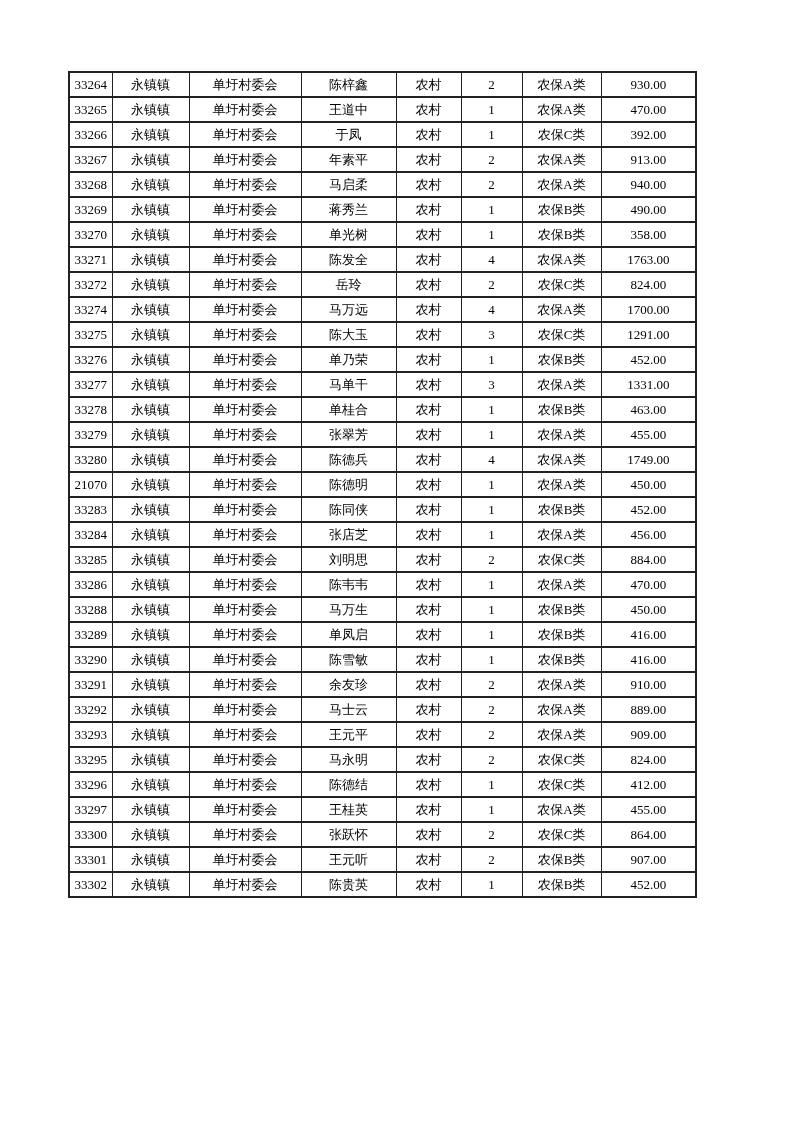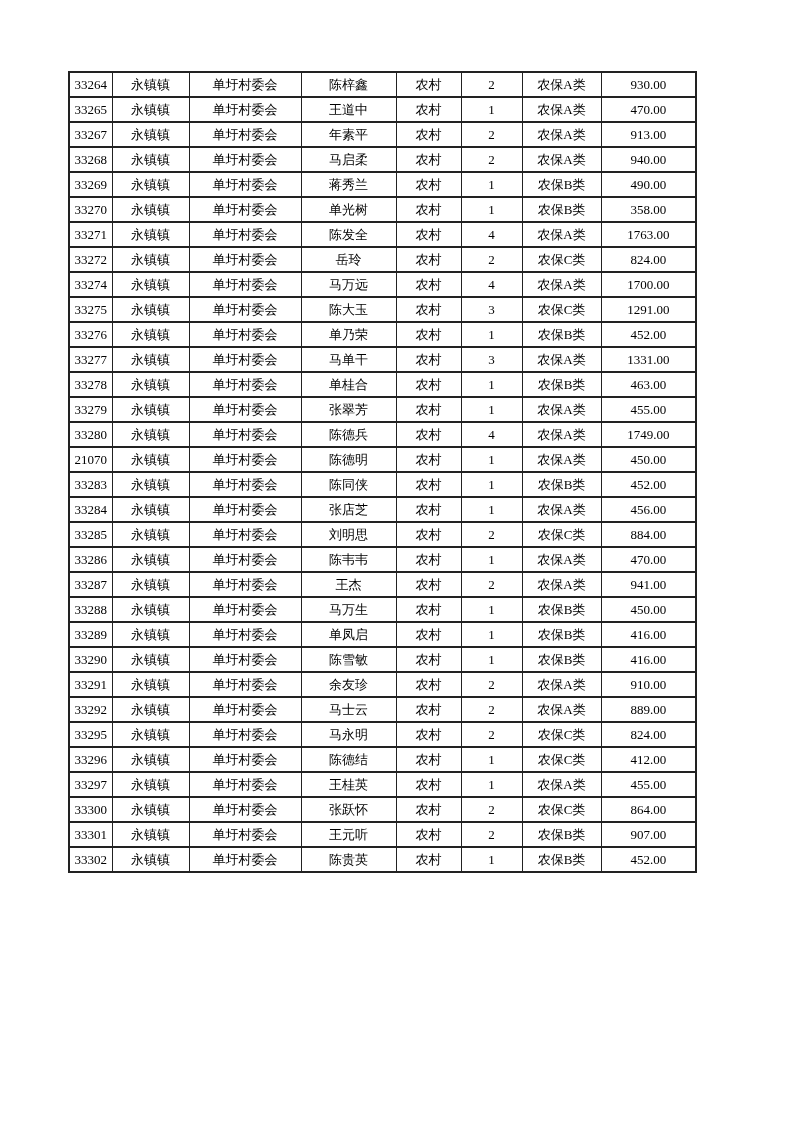--- a/index.html
+++ b/index.html
@@ -72,20 +72,30 @@
     <td class="c-id">33265</td>
     <td class="c-town">永镇镇</td>
     <td class="c-village">单圩村委会</td>
     <td class="c-name">王道中</td>
     <td class="c-res">农村</td>
     <td class="c-count">1</td>
     <td class="c-category">农保A类</td>
     <td class="c-amount">470.00</td>
   </tr>
         <tr>
+    <td class="c-id">33266</td>
+    <td class="c-town">永镇镇</td>
+    <td class="c-village">单圩村委会</td>
+    <td class="c-name">于凤</td>
+    <td class="c-res">农村</td>
+    <td class="c-count">1</td>
+    <td class="c-category">农保C类</td>
+    <td class="c-amount">392.00</td>
+  </tr>
+        <tr>
     <td class="c-id">33267</td>
     <td class="c-town">永镇镇</td>
     <td class="c-village">单圩村委会</td>
     <td class="c-name">年素平</td>
     <td class="c-res">农村</td>
     <td class="c-count">2</td>
     <td class="c-category">农保A类</td>
     <td class="c-amount">913.00</td>
   </tr>
         <tr>
@@ -252,30 +262,20 @@
     <td class="c-id">33286</td>
     <td class="c-town">永镇镇</td>
     <td class="c-village">单圩村委会</td>
     <td class="c-name">陈韦韦</td>
     <td class="c-res">农村</td>
     <td class="c-count">1</td>
     <td class="c-category">农保A类</td>
     <td class="c-amount">470.00</td>
   </tr>
         <tr>
-    <td class="c-id">33287</td>
-    <td class="c-town">永镇镇</td>
-    <td class="c-village">单圩村委会</td>
-    <td class="c-name">王杰</td>
-    <td class="c-res">农村</td>
-    <td class="c-count">2</td>
-    <td class="c-category">农保A类</td>
-    <td class="c-amount">941.00</td>
-  </tr>
-        <tr>
     <td class="c-id">33288</td>
     <td class="c-town">永镇镇</td>
     <td class="c-village">单圩村委会</td>
     <td class="c-name">马万生</td>
     <td class="c-res">农村</td>
     <td class="c-count">1</td>
     <td class="c-category">农保B类</td>
     <td class="c-amount">450.00</td>
   </tr>
         <tr>
@@ -310,20 +310,30 @@
   </tr>
         <tr>
     <td class="c-id">33292</td>
     <td class="c-town">永镇镇</td>
     <td class="c-village">单圩村委会</td>
     <td class="c-name">马士云</td>
     <td class="c-res">农村</td>
     <td class="c-count">2</td>
     <td class="c-category">农保A类</td>
     <td class="c-amount">889.00</td>
+  </tr>
+        <tr>
+    <td class="c-id">33293</td>
+    <td class="c-town">永镇镇</td>
+    <td class="c-village">单圩村委会</td>
+    <td class="c-name">王元平</td>
+    <td class="c-res">农村</td>
+    <td class="c-count">2</td>
+    <td class="c-category">农保A类</td>
+    <td class="c-amount">909.00</td>
   </tr>
         <tr>
     <td class="c-id">33295</td>
     <td class="c-town">永镇镇</td>
     <td class="c-village">单圩村委会</td>
     <td class="c-name">马永明</td>
     <td class="c-res">农村</td>
     <td class="c-count">2</td>
     <td class="c-category">农保C类</td>
     <td class="c-amount">824.00</td>

